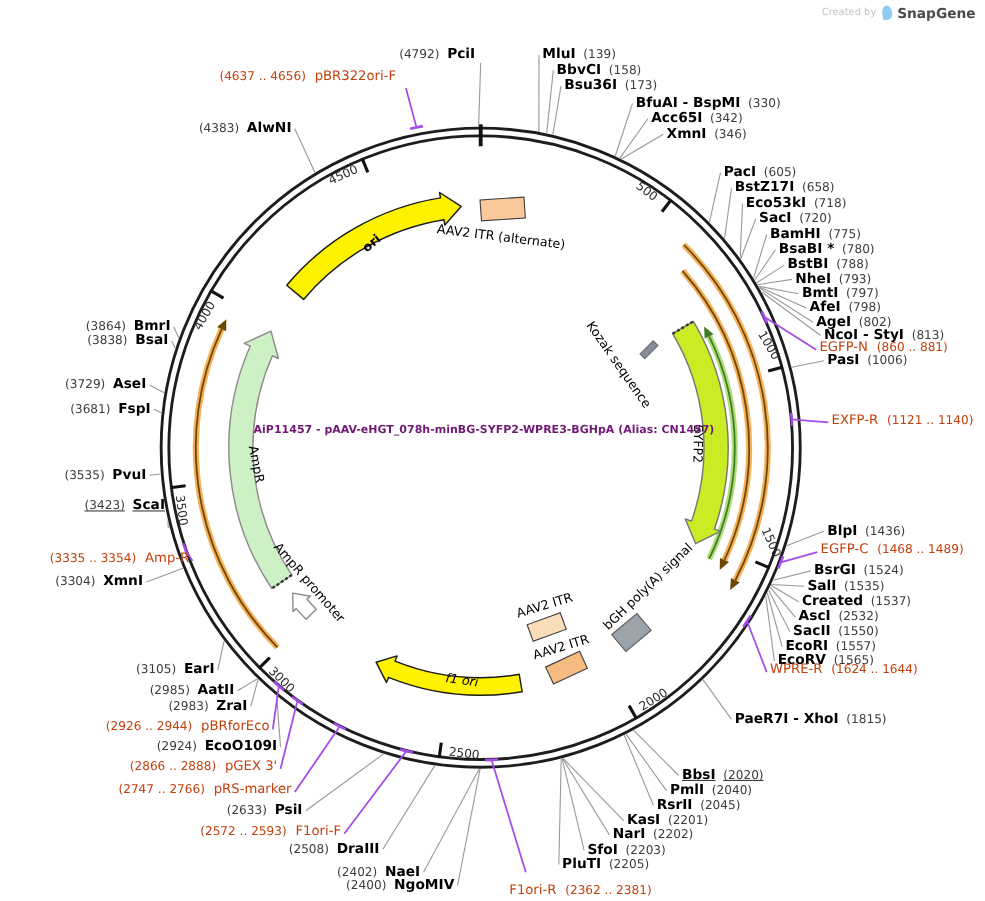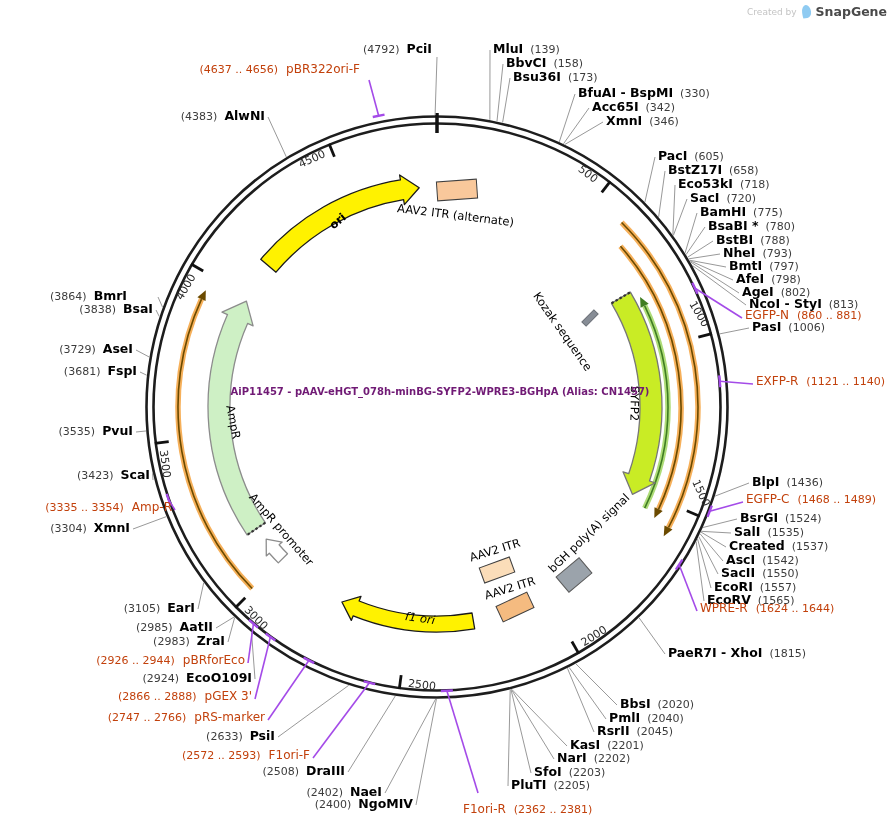--- a/index.html
+++ b/index.html
@@ -179,47 +179,47 @@
       <div class="lbl" style="left: 723px; top: 246px;"><b>NheI</b><span class="pos">(793)</span></div>
       <div class="lbl" style="left: 729px; top: 259px;"><b>BmtI</b><span class="pos">(797)</span></div>
       <div class="lbl" style="left: 736px; top: 272px;"><b>AfeI</b><span class="pos">(798)</span></div>
       <div class="lbl" style="left: 742px; top: 285px;"><b>AgeI</b><span class="pos">(802)</span></div>
       <div class="lbl" style="left: 749px; top: 297px;"><b>NcoI - StyI</b><span class="pos">(813)</span></div>
       <div class="lbl" style="left: 752px; top: 320px;"><b>PasI</b><span class="pos">(1006)</span></div>
       <div class="lbl" style="left: 752px; top: 475px;"><b>BlpI</b><span class="pos">(1436)</span></div>
       <div class="lbl" style="left: 740px; top: 511px;"><b>BsrGI</b><span class="pos">(1524)</span></div>
       <div class="lbl" style="left: 734px; top: 525px;"><b>SalI</b><span class="pos">(1535)</span></div>
       <div class="lbl" style="left: 729px; top: 539px;"><b>Created</b><span class="pos">(1537)</span></div>
-      <div class="lbl" style="left: 726px; top: 553px;"><b>AscI</b><span class="pos">(1542)</span></div>
+      <div class="lbl" style="left: 726px; top: 553px;"><b>AscI</b><span class="pos">(2532)</span></div>
       <div class="lbl" style="left: 721px; top: 566px;"><b>SacII</b><span class="pos">(1550)</span></div>
       <div class="lbl" style="left: 714px; top: 580px;"><b>EcoRI</b><span class="pos">(1557)</span></div>
       <div class="lbl" style="left: 707px; top: 593px;"><b>EcoRV</b><span class="pos">(1565)</span></div>
       <div class="lbl" style="left: 668px; top: 646px; text-align: right;"><b>PaeR7I - XhoI</b><span class="pos">(1815)</span></div>
-      <div class="lbl" style="left: 620px; top: 697px;"><b>BbsI</b><span class="pos">(2020)</span></div>
+      <div class="lbl" style="left: 620px; top: 697px; text-decoration: underline;"><b>BbsI</b><span class="pos">(2020)</span></div>
       <div class="lbl" style="left: 609px; top: 711px;"><b>PmlI</b><span class="pos">(2040)</span></div>
       <div class="lbl" style="left: 597px; top: 724px;"><b>RsrII</b><span class="pos">(2045)</span></div>
       <div class="lbl" style="left: 570px; top: 738px;"><b>KasI</b><span class="pos">(2201)</span></div>
       <div class="lbl" style="left: 557px; top: 751px;"><b>NarI</b><span class="pos">(2202)</span></div>
       <div class="lbl" style="left: 534px; top: 765px;"><b>SfoI</b><span class="pos">(2203)</span></div>
       <div class="lbl" style="left: 511px; top: 778px;"><b>PluTI</b><span class="pos">(2205)</span></div>
       <div class="lbl posfirst" style="right: 513px; top: 785px;"><span class="pos">(2402)</span><b>NaeI</b></div>
       <div class="lbl posfirst" style="right: 482px; top: 797px;"><span class="pos">(2400)</span><b>NgoMIV</b></div>
       <div class="lbl posfirst" style="right: 550px; top: 764px;"><span class="pos">(2508)</span><b>DraIII</b></div>
       <div class="lbl posfirst" style="right: 620px; top: 729px;"><span class="pos">(2633)</span><b>PsiI</b></div>
       <div class="lbl posfirst" style="right: 643px; top: 671px;"><span class="pos">(2924)</span><b>EcoO109I</b></div>
       <div class="lbl posfirst" style="right: 670px; top: 634px; margin-left: 16px;"><span class="pos">(2983)</span><b>ZraI</b></div>
       <div class="lbl posfirst" style="right: 682px; top: 620px;"><span class="pos">(2985)</span><b>AatII</b></div>
       <div class="lbl posfirst" style="right: 700px; top: 601px;"><span class="pos">(3105)</span><b>EarI</b></div>
       <div class="lbl posfirst" style="right: 765px; top: 521px;"><span class="pos">(3304)</span><b>XmnI</b></div>
-      <div class="lbl posfirst" style="right: 745px; top: 468px;"><span class="pos">(3423)</span><b>ScaI</b></div>
+      <div class="lbl posfirst" style="right: 745px; top: 452px; text-decoration: underline;"><span class="pos">(3423)</span><b>ScaI</b></div>
       <div class="lbl posfirst" style="right: 762px; top: 424px;"><span class="pos">(3535)</span><b>PvuI</b></div>
       <div class="lbl posfirst" style="right: 758px; top: 364px;"><span class="pos">(3681)</span><b>FspI</b></div>
       <div class="lbl posfirst" style="right: 762px; top: 342px;"><span class="pos">(3729)</span><b>AseI</b></div>
       <div class="lbl posfirst" style="right: 742px; top: 302px;"><span class="pos">(3838)</span><b>BsaI</b></div>
-      <div class="lbl posfirst" style="right: 768px; top: 289px;"><span class="pos">(3864)</span><b>BmrI</b></div>
+      <div class="lbl posfirst" style="right: 740px; top: 289px;"><span class="pos">(3864)</span><b>BmrI</b></div>
       <div class="lbl posfirst" style="right: 630px; top: 109px;"><span class="pos">(4383)</span><b>AlwNI</b></div>
       <div class="primer posfirst" style="right: 535px; top: 63px;"><span class="rng">(4637 .. 4656)</span><span>pBR322ori-F</span></div>
       <div class="primer" style="left: 745px; top: 309px;"><span>EGFP-N</span><span class="rng">(860 .. 881)</span></div>
       <div class="primer" style="left: 756px; top: 375px;"><span>EXFP-R</span><span class="rng">(1121 .. 1140)</span></div>
       <div class="primer" style="left: 746px; top: 493px;"><span>EGFP-C</span><span class="rng">(1468 .. 1489)</span></div>
       <div class="primer" style="left: 700px; top: 602px;"><span>WPRE-R</span><span class="rng">(1624 .. 1644)</span></div>
       <div class="primer" style="left: 463px; top: 803px;"><span>F1ori-R</span><span class="rng">(2362 .. 2381)</span></div>
       <div class="primer posfirst" style="right: 585px; top: 749px;"><span class="rng">(2572 .. 2593)</span><span>F1ori-F</span></div>
       <div class="primer posfirst" style="right: 630px; top: 711px;"><span class="rng">(2747 .. 2766)</span><span>pRS-marker</span></div>
       <div class="primer posfirst" style="right: 643px; top: 690px;"><span class="rng">(2866 .. 2888)</span><span>pGEX 3'</span></div>

